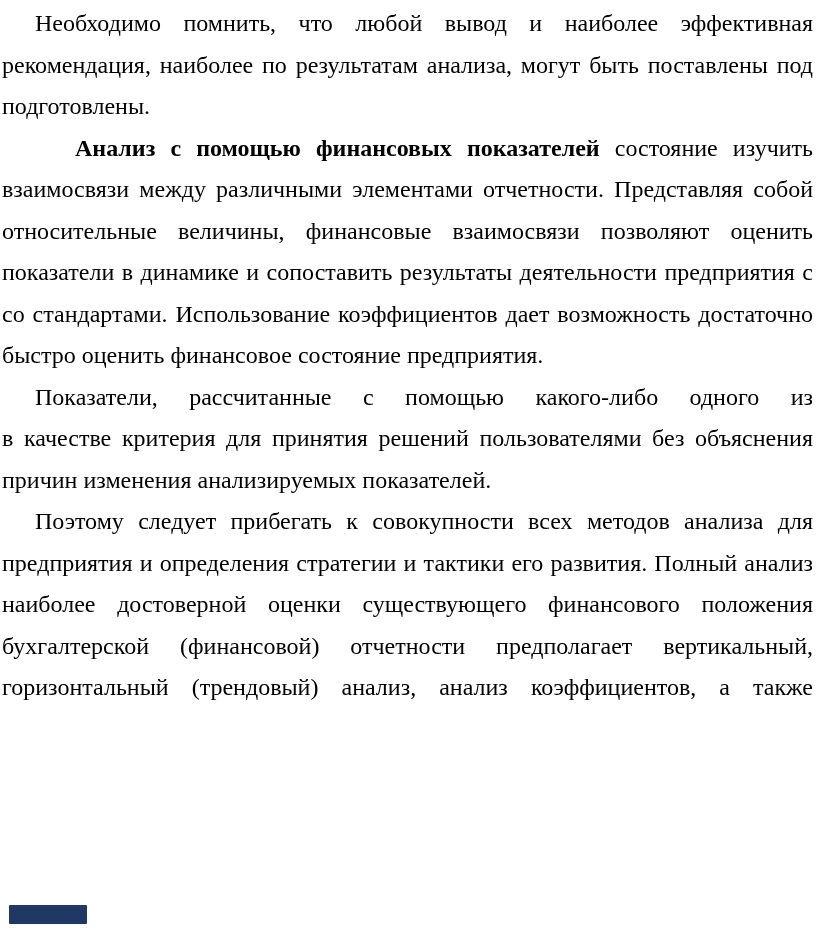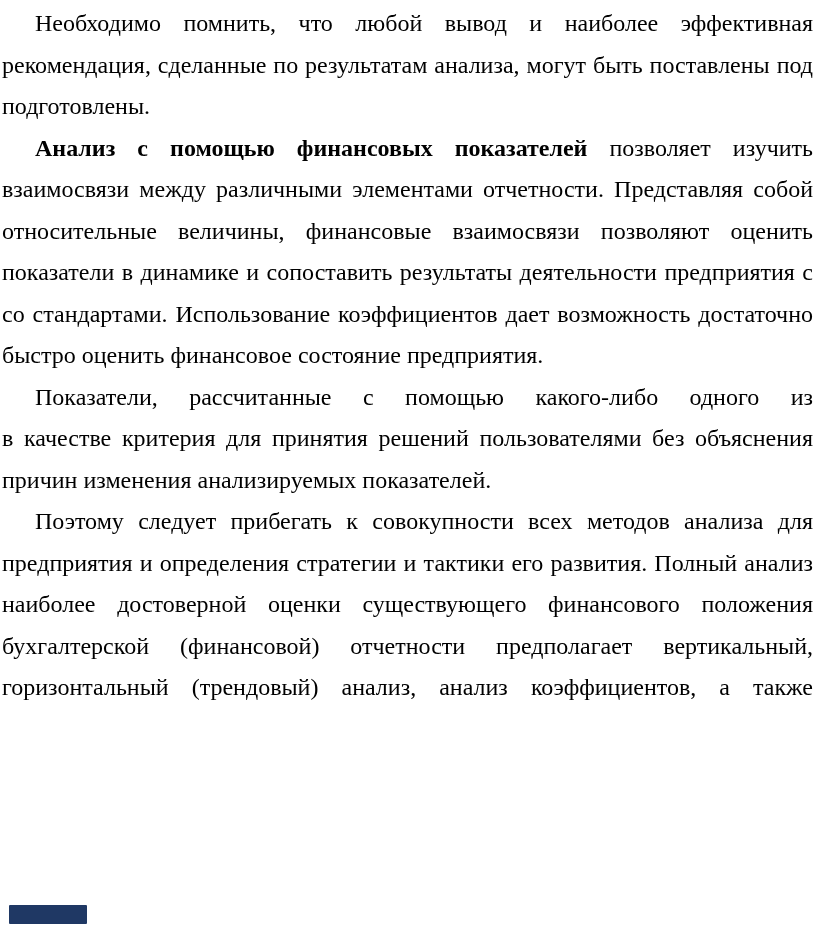--- a/index.html
+++ b/index.html
@@ -19,41 +19,41 @@
   .line {
     height: 41.5px;
     line-height: 41.5px;
     text-align: justify;
     text-align-last: justify;
     overflow: hidden;
     white-space: normal;
   }
   .line.first { text-indent: 33px; }
   .line.last  { text-align-last: left; }
-  .line b { font-weight: bold; }
+  .line b { font-weight: bold; margin-left: 40px; }
   .footer-badge {
     position: absolute;
     left: 9px;
     top: 905px;
     width: 78px;
     height: 19px;
     border-radius: 1px;
   }
 </style>
 </head>
 <body style="background: rgb(255, 255, 255); color: rgb(0, 0, 0);">
 
 <main class="doc" id="doc">
     <div class="para">
       <div class="line first"><span>Необходимо помнить, что любой вывод и наиболее эффективная</span></div>
-      <div class="line"><span>рекомендация, сделанные по результатам анализа, могут быть поставлены под</span></div>
+      <div class="line"><span>рекомендация, наиболее по результатам анализа, могут быть поставлены под</span></div>
       <div class="line last"><span>подготовлены.</span></div>
     </div>
     <div class="para">
-      <div class="line first"><b>Анализ с помощью финансовых показателей</b><span> позволяет изучить</span></div>
+      <div class="line first"><b>Анализ с помощью финансовых показателей</b><span> состояние изучить</span></div>
       <div class="line"><span>взаимосвязи между различными элементами отчетности. Представляя собой</span></div>
       <div class="line"><span>относительные величины, финансовые взаимосвязи позволяют оценить</span></div>
       <div class="line"><span>показатели в динамике и сопоставить результаты деятельности предприятия с</span></div>
       <div class="line"><span>со стандартами. Использование коэффициентов дает возможность достаточно</span></div>
       <div class="line last"><span>быстро оценить финансовое состояние предприятия.</span></div>
     </div>
     <div class="para">
       <div class="line first"><span>Показатели, рассчитанные с помощью какого-либо одного из</span></div>
       <div class="line"><span>в качестве критерия для принятия решений пользователями без объяснения</span></div>
       <div class="line last"><span>причин изменения анализируемых показателей.</span></div>

